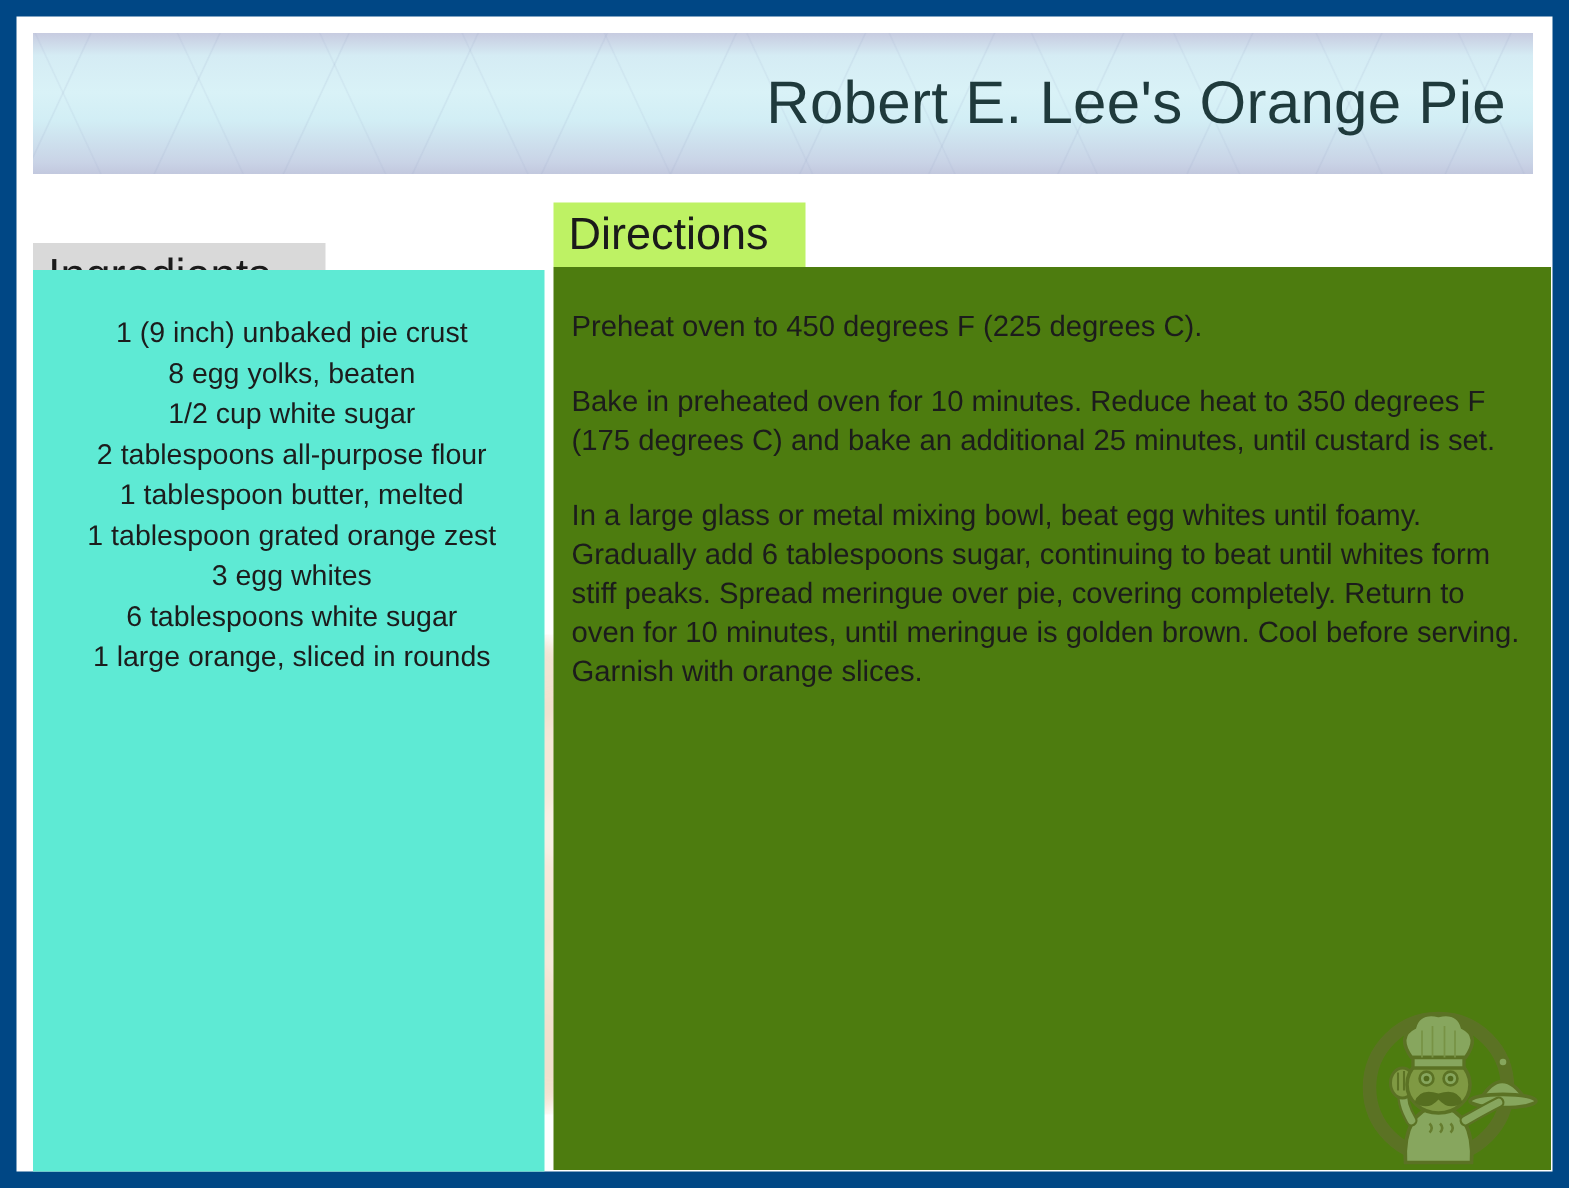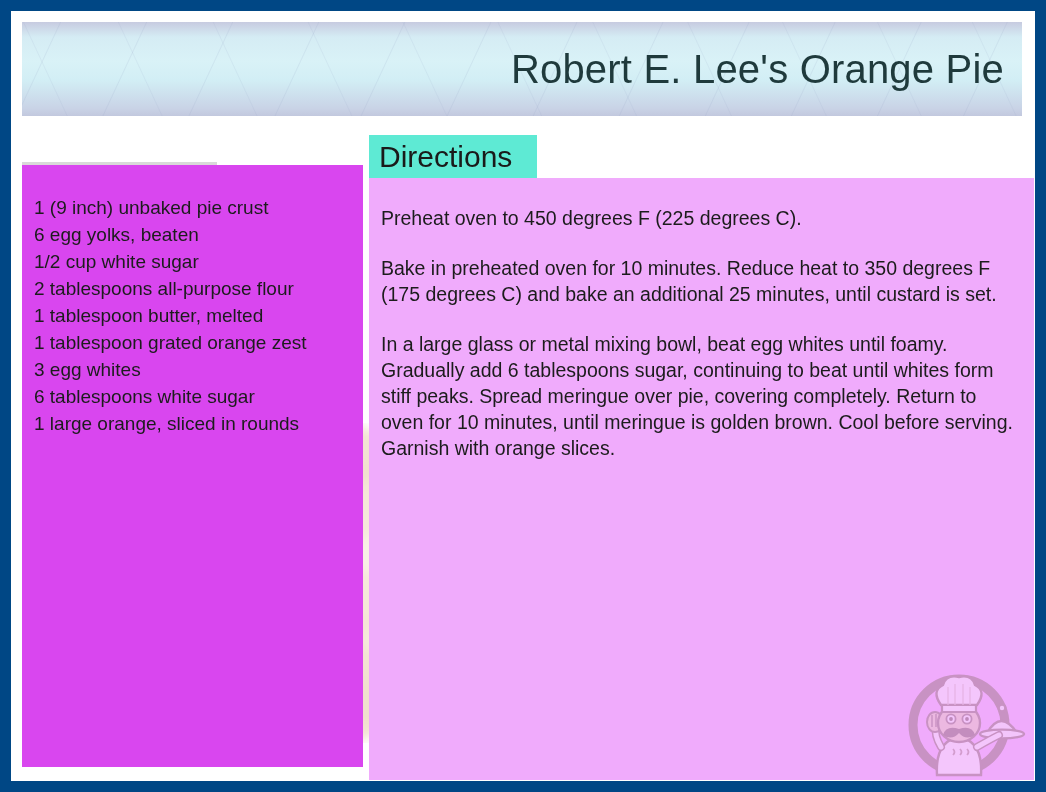--- a/index.html
+++ b/index.html
@@ -99,41 +99,42 @@
     left: 11px;
     top: 124px;
     width: 195px;
     background: #d9d9d9;
     margin-top: 27px;
   }
   #directions-header {
     left: 358px;
     top: 124px;
     width: 168px;
-    background: #5eead4;
+    background: #bef264;
   }
 
   
   .panel {
     position: absolute;
     overflow: hidden;
   }
   #ingredients-panel {
     left: 11px;
-    top: 154px;
+    top: 169px;
     width: 341px;
     height: 602px;
-    background: #d946ef;
+    background: #5eead4;
+    text-align: center;
   }
   #directions-panel {
     left: 358px;
     top: 167px;
     width: 665px;
     height: 602px;
-    background: #f0abfc;
+    background: #4d7c0f;
   }
 
   .panel-inner {
     position: relative;
     z-index: 2;
   }
 
   
   #ingredients-list {
     list-style: none;
@@ -230,21 +231,21 @@
           <ellipse cx="300" cy="196" rx="46" ry="12" transform="rotate(-18 300 196)"></ellipse>
         </g>
       </g>
     </svg>
 
     <div id="ingredients-header" class="col-header">Ingredients</div>
 
     <div id="ingredients-panel" class="panel">
       <ul id="ingredients-list" class="panel-inner">
         <li>1 (9 inch) unbaked pie crust</li>
-        <li>6 egg yolks, beaten</li>
+        <li>8 egg yolks, beaten</li>
         <li>1/2 cup white sugar</li>
         <li>2 tablespoons all-purpose flour</li>
         <li>1 tablespoon butter, melted</li>
         <li>1 tablespoon grated orange zest</li>
         <li>3 egg whites</li>
         <li>6 tablespoons white sugar</li>
         <li>1 large orange, sliced in rounds</li>
       </ul>
     </div>
 

